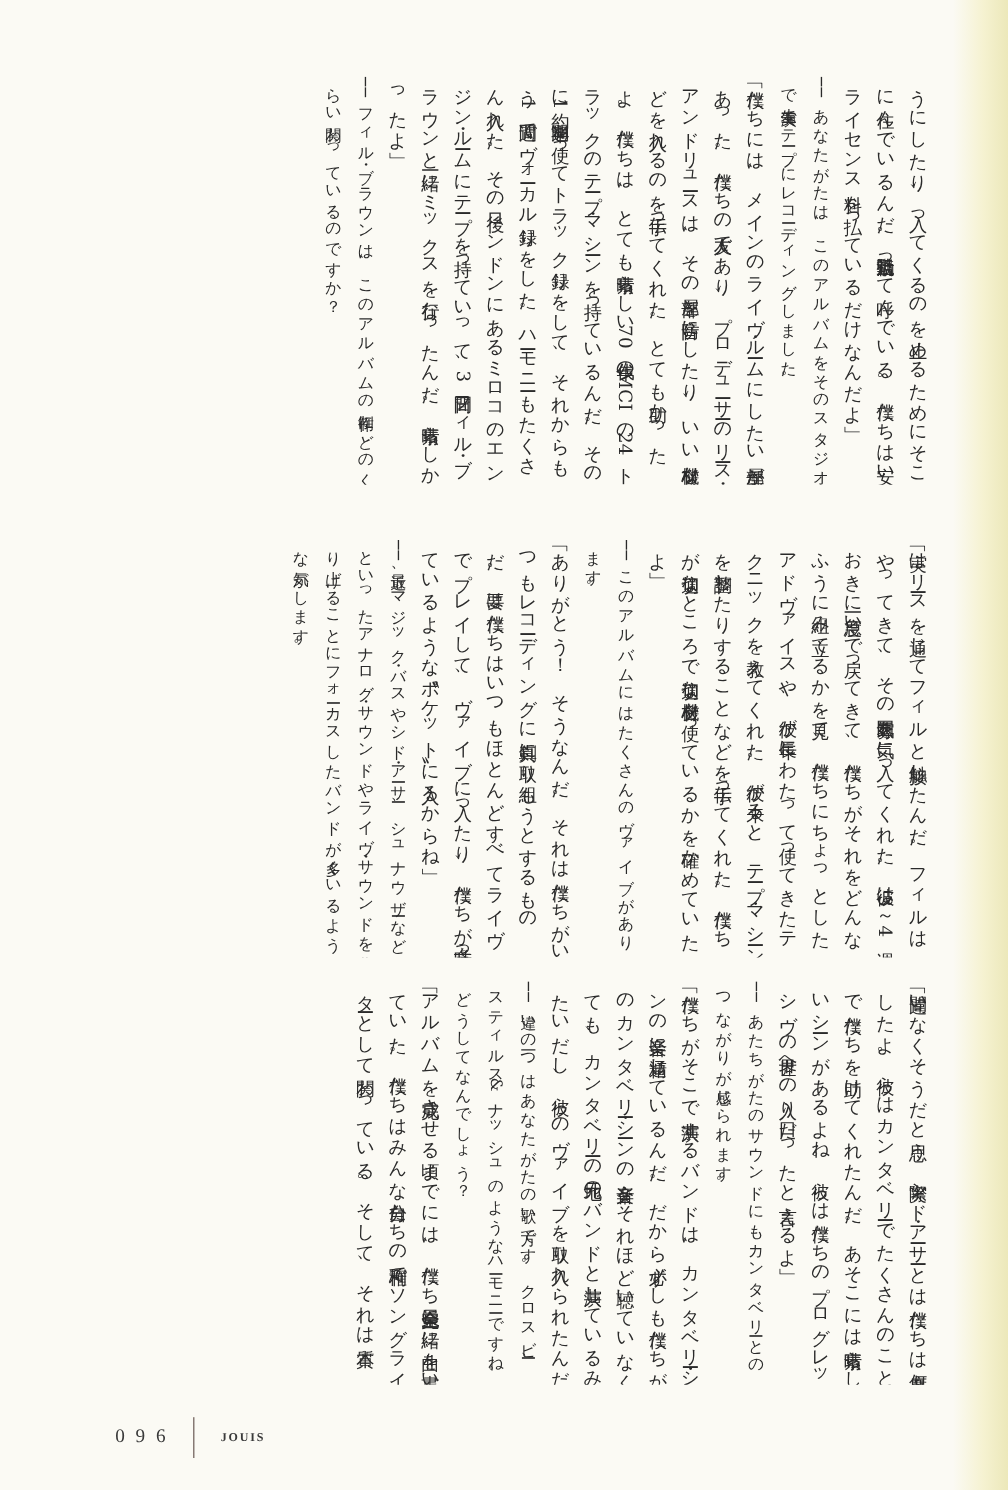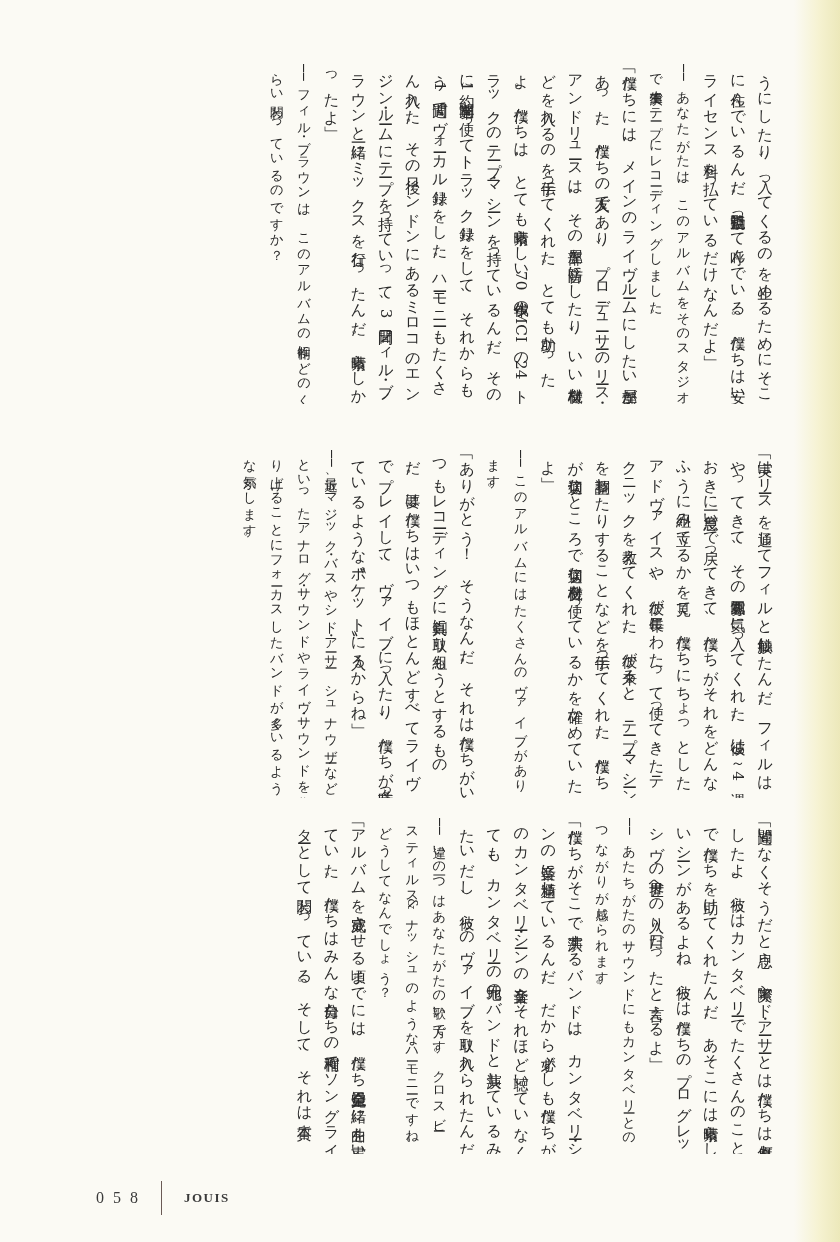--- a/index.html
+++ b/index.html
@@ -28,21 +28,21 @@
   #band1 { top: 64px; height: 340px; }
   #band2 { top: 450px; height: 348px; }
   #band3 { top: 818px; height: 336px; }
   .footer {
     position: absolute; left: 96px; top: 1181px; height: 34px;
     display: flex; align-items: center;
     font-family: "Liberation Serif", serif; color: #3a3a3a;
   }
   .pageno { font-size: 16px; letter-spacing: 9px; }
   .sep { width: 1px; height: 34px; background: #6a5a55; margin: 0 22px 0 14px; }
-  .mag { font-size: 13px; letter-spacing: 1.5px; font-weight: bold; }
+  .mag { font-size: 10px; letter-spacing: 1.5px; font-weight: bold; }
 </style>
 </head>
 <body>
 
 <div class="gutter"></div>
 
 <div class="band" id="band1">
   <p>うにしたり、入ってくるのを止めるためにそこに住んでいるんだ。監視活動って呼んでいる。僕たちは安いライセンス料を払っているだけなんだよ」</p>
   <p class="q">──あなたがたは、このアルバムをそのスタジオで生演奏でテープにレコーディングしました。</p>
   <p>「僕たちには、メインのライヴ・ルームにしたい部屋があった。僕たちの友人であり、プロデューサーのリース・アンドリュースは、その部屋を防音にしたり、いい機材などを入れるのを手伝ってくれた。とても助かったよ。僕たちは、とても素晴らしい70年代のMCIの24トラックのテープ・マシーンを持っているんだ。その後基本的に約1週間半を使ってトラック録りをして、それからもう1週間でヴォーカル録りをした。ハーモニーもたくさん入れた。その後ロンドンにあるミロコのエンジン・ルームにテープを持っていって、3日間フィル・ブラウンと一緒にミックスを行なったんだ。素晴らしかったよ」</p>
@@ -58,16 +58,16 @@
 
 <div class="band" id="band3">
   <p>「間違いなくそうだと思う。実際シド・アーサーとは僕たちは何度も共演したよ。彼らはカンタベリーでたくさんのことで僕たちを助けてくれたんだ。あそこには素晴らしいシーンがあるよね。彼らは僕たちのプログレッシヴの世界への入り口だったと言えるよ」</p>
   <p class="q">──あたちがたのサウンドにもカンタベリーとのつながりが感じられます。</p>
   <p>「僕たちがそこで共演するバンドは、カンタベリー・シーンの音楽に精通しているんだ。だから必ずしも僕たちが昔のカンタベリー・シーンの音楽をそれほど聴いていなくても、カンタベリーの地元のバンドと共演しているみたいだし、彼らのヴァイブを取り入れられたんだ」</p>
   <p class="q">──違いの一つはあなたがたの歌い方です。クロスビー、スティルス&amp;ナッシュのようなハーモニーですね。どうしてなんでしょう？</p>
   <p>「アルバムを完成させる頃までには、僕たち全員完全に一緒に曲を書いていた。僕たちはみんな自分たちの権利でソングライターとして関わっている。そして、それは本質</p>
 </div>
 
 <div class="footer">
-  <span class="pageno">058</span>
+  <span class="pageno">096</span>
   <span class="sep"></span>
   <span class="mag">JOUIS</span>
 </div>
 
 </body></html>

